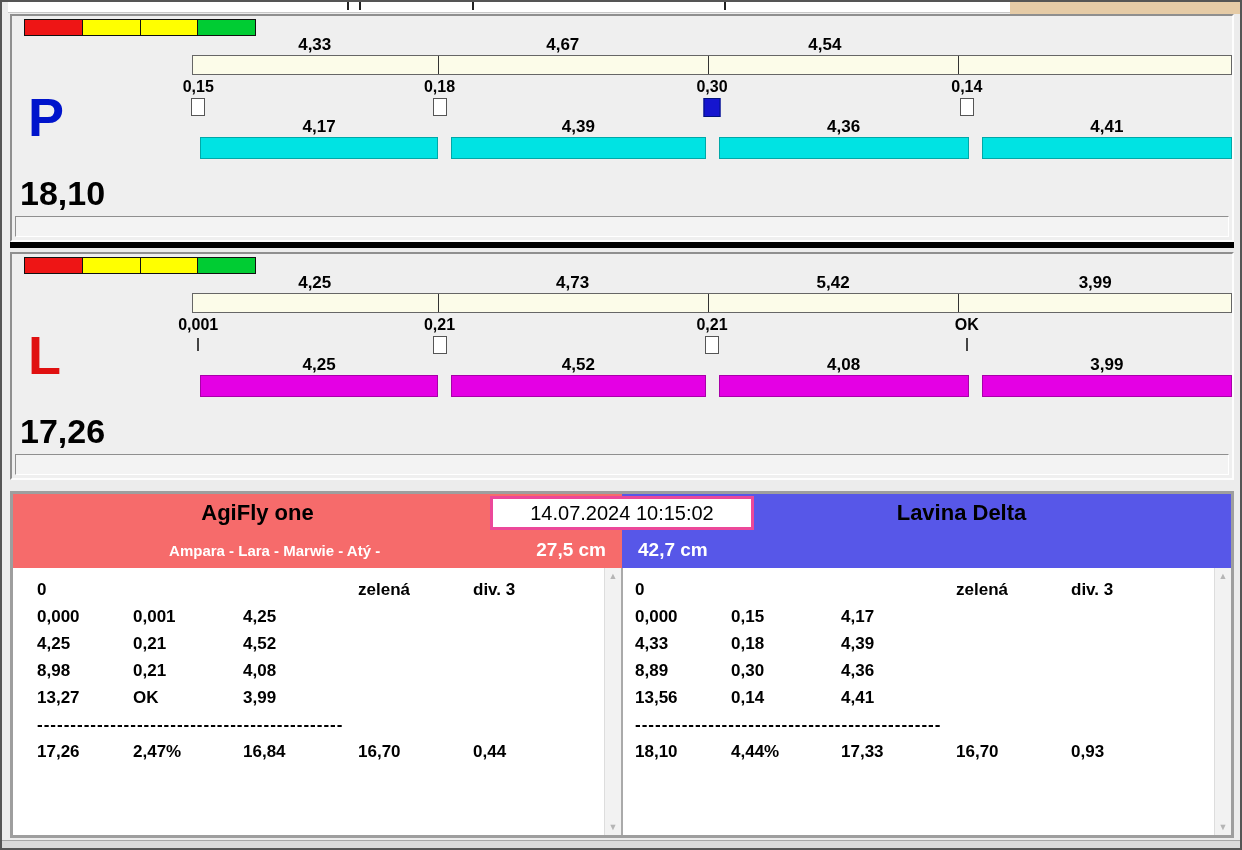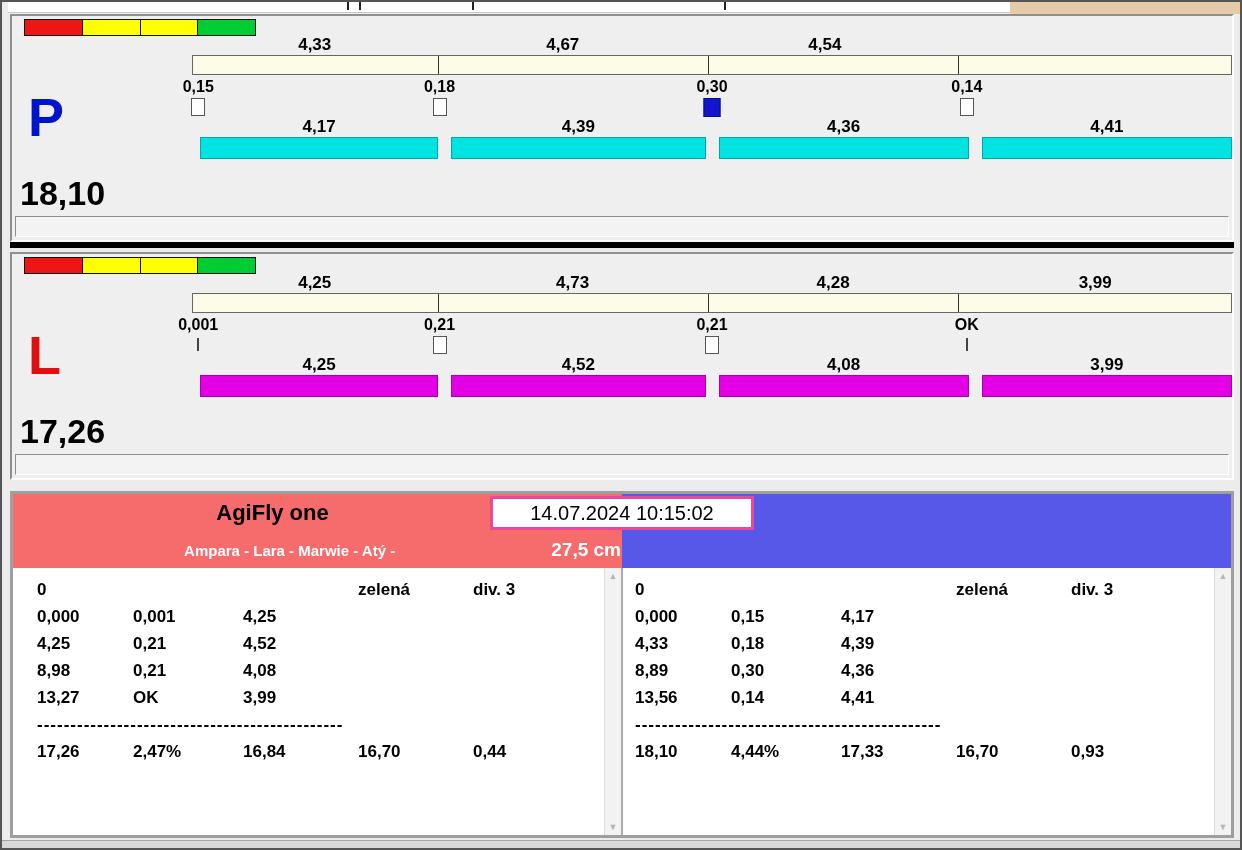--- a/index.html
+++ b/index.html
@@ -146,21 +146,21 @@
       <span style="background: rgb(255, 255, 0);"></span>
       <span style="background: rgb(0, 204, 51);"></span>
     </div>
     <div class="letter" style="color: rgb(224, 16, 16);">L</div>
     <div class="total">17,26</div>
 
     <div class="zone">
       <div class="seg-labels">
         <span class="sw1">4,25</span>
         <span class="sw2">4,73</span>
-        <span class="sw3">4,28</span>
+        <span class="sw3">5,42</span>
         <span class="sw4">3,99</span>
       </div>
       <div class="top-bar">
         <i></i>
         <i></i>
         <i></i>
       </div>
       <div class="split-labels">
         <span class="p1">0,001</span>
         <span class="p2">0,21</span>
@@ -184,29 +184,30 @@
         <span class="g2" style="background: rgb(228, 0, 228);"></span>
         <span class="g3" style="background: rgb(228, 0, 228);"></span>
         <span class="g4" style="background: rgb(228, 0, 228);"></span>
       </div>
     </div>
     <div class="empty-strip"></div>
   </div>
 
   <div class="bottom-panel">
 
-    <div class="team-header th-left" style="background: rgb(246, 107, 107); padding-left: 15px;">
+    <div class="team-header th-left" style="background: rgb(246, 107, 107);">
       <div class="team-name">AgiFly one</div>
       <div class="team-sub">
         <span class="members">Ampara - Lara - Marwie - Atý -</span>
         <span class="jump-height">27,5 cm</span>
       </div>
     </div>
 
     <div class="team-header th-right" style="background: rgb(87, 87, 232);">
+      <div class="team-name">Lavina Delta</div>
       <div class="team-sub">
         <span class="jump-height">42,7 cm</span>
       </div>
     </div>
 
     <div class="datetime-box">14.07.2024 10:15:02</div>
 
     <div class="table-area ta-left">
       <div class="trow">
         <span>0</span>

